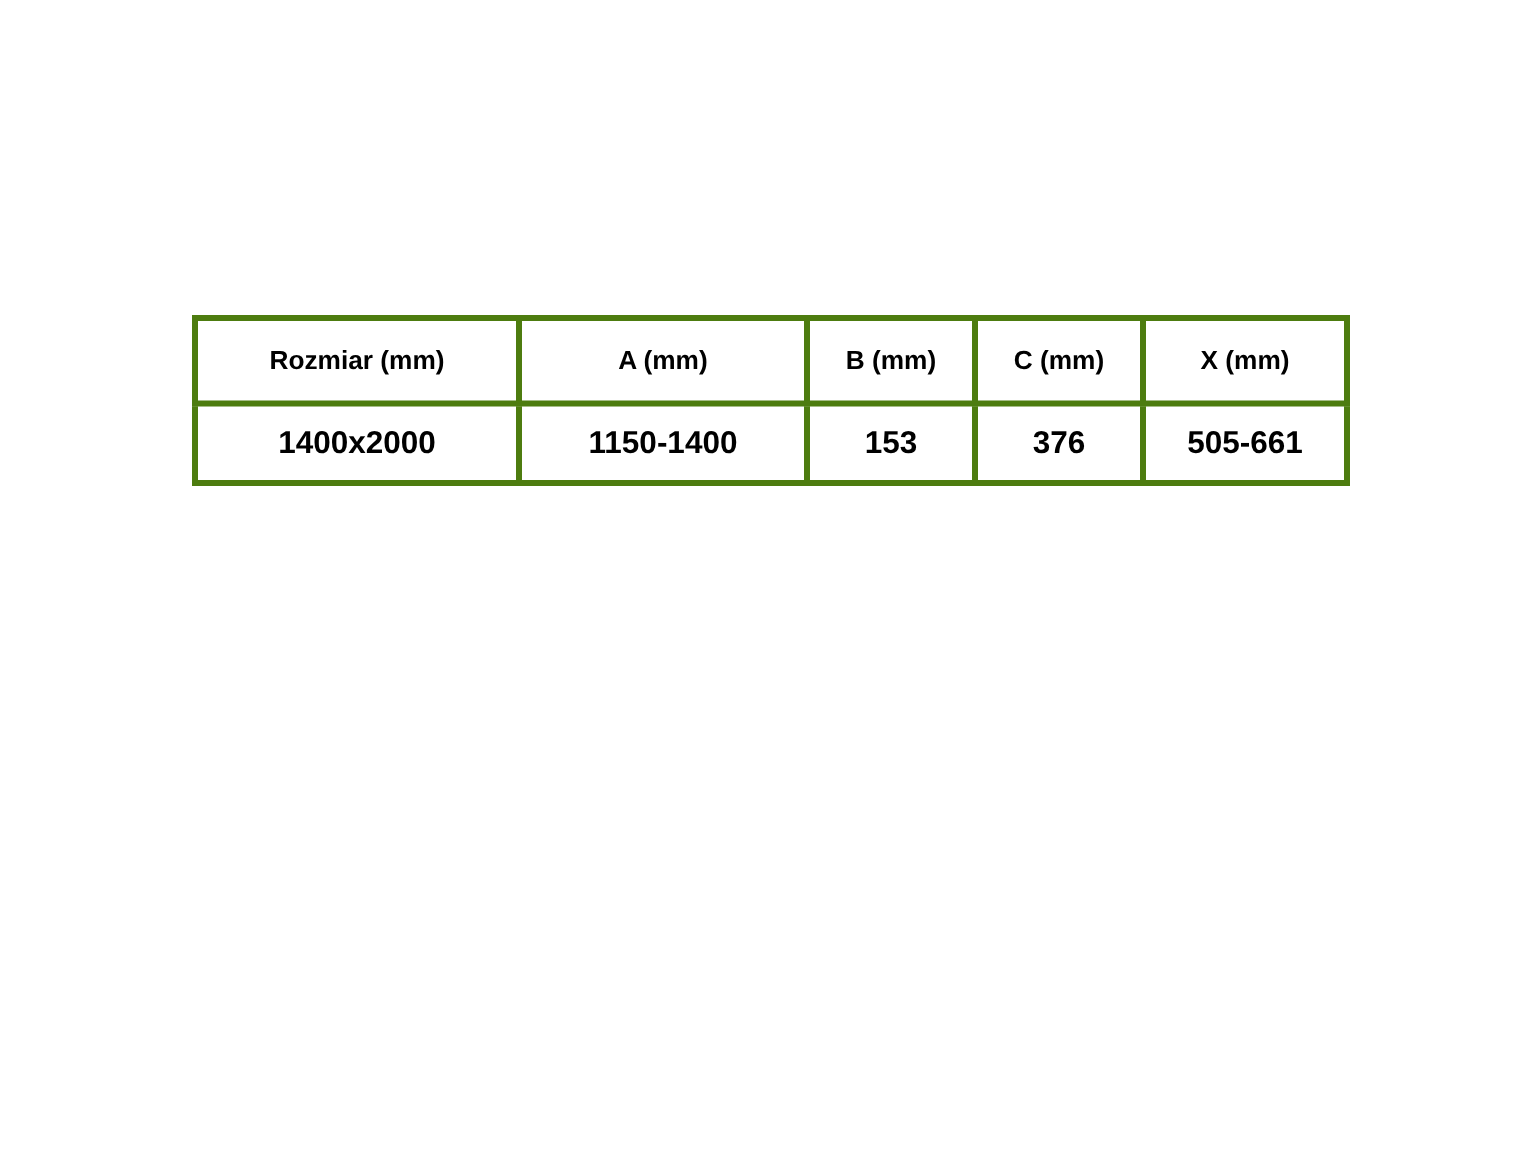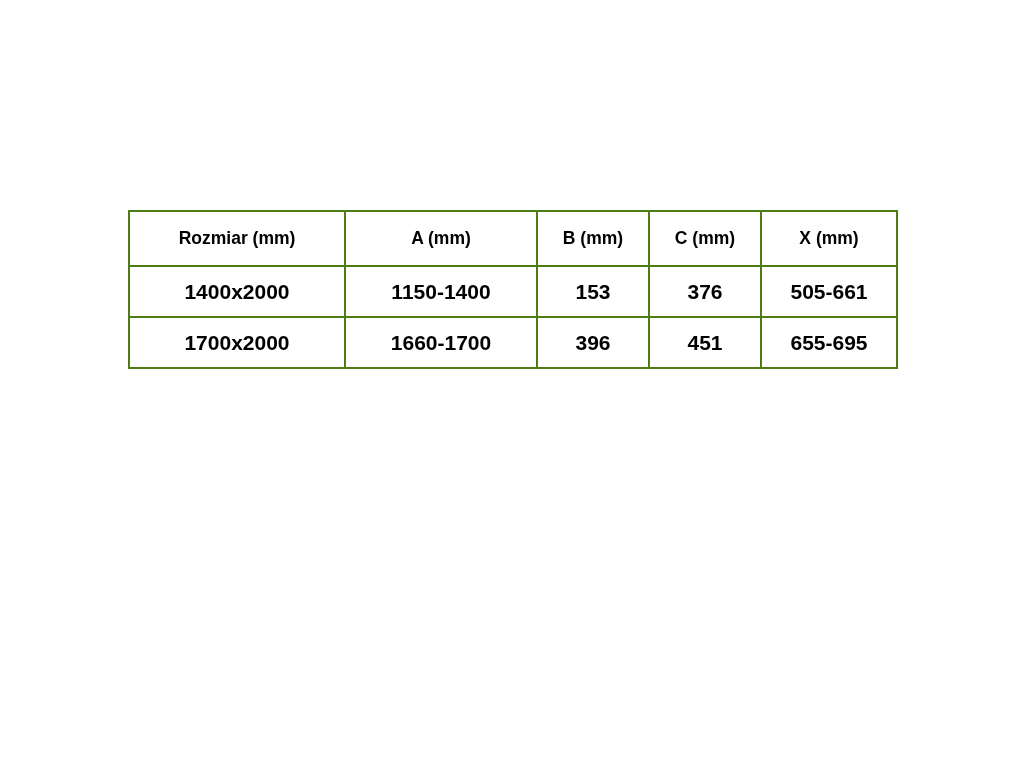--- a/index.html
+++ b/index.html
@@ -29,21 +29,21 @@
     top: 210px;
     width: 768px;
   }
   table.dim-table {
     border-collapse: collapse;
     width: 768px;
     table-layout: fixed;
   }
   table.dim-table td,
   table.dim-table th {
-    border: 2px solid #4d7c0f;
+    border: 4px solid #4d7c0f;
     text-align: center;
     vertical-align: middle;
     font-weight: bold;
     color: #000000;
     padding: 0;
   }
   table.dim-table th {
     height: 53px;
     font-size: 17.5px;
   }
@@ -81,23 +81,16 @@
         </tr>
       </thead>
       <tbody>
         <tr>
           <td>1400x2000</td>
           <td>1150-1400</td>
           <td>153</td>
           <td>376</td>
           <td>505-661</td>
         </tr>
-        <tr>
-          <td>1700x2000</td>
-          <td>1660-1700</td>
-          <td>396</td>
-          <td>451</td>
-          <td>655-695</td>
-        </tr>
       </tbody>
     </table>
   </div>
 </div>
 
 </body></html>

